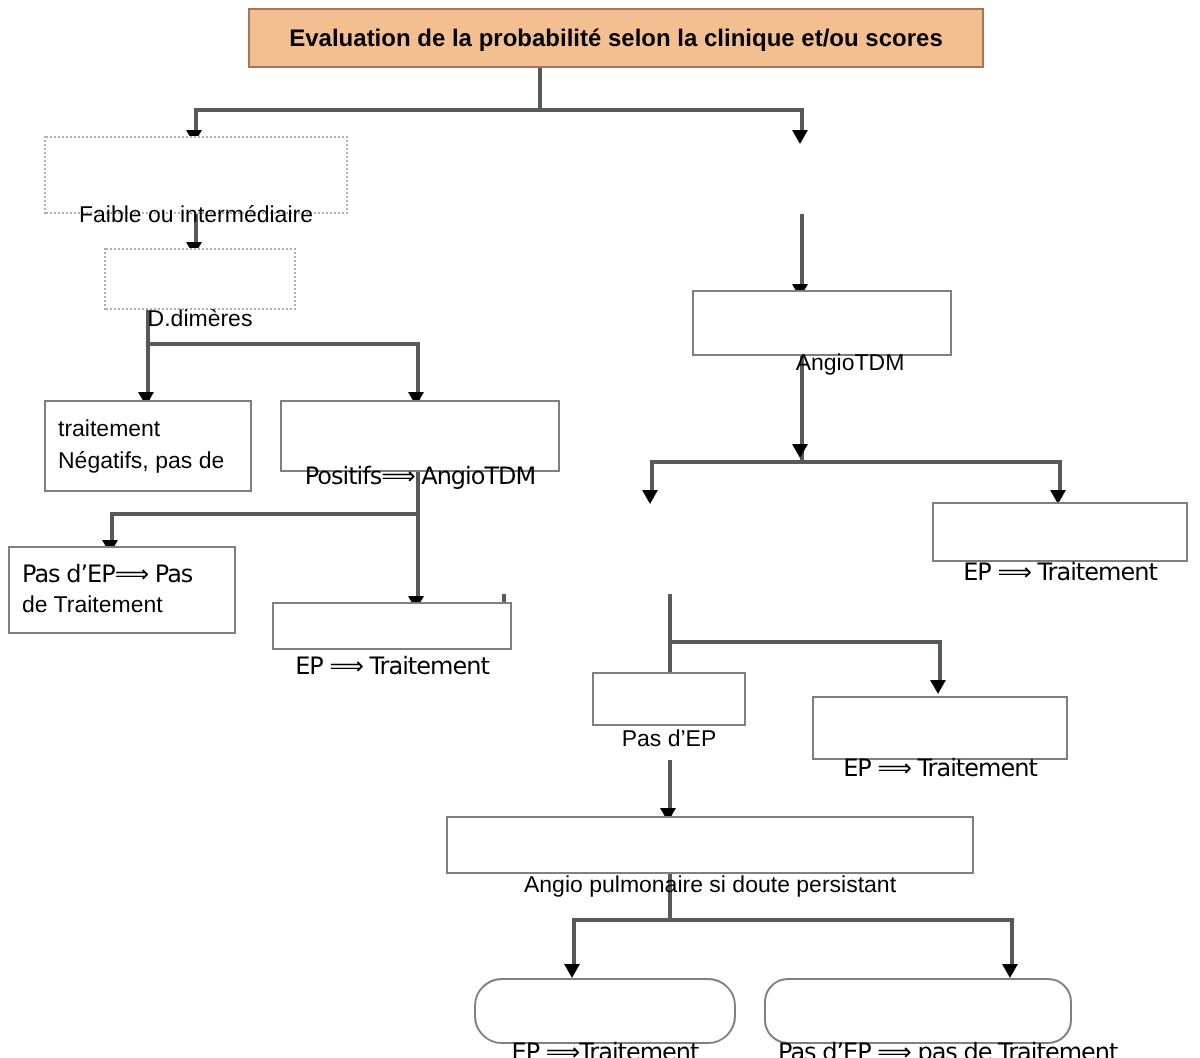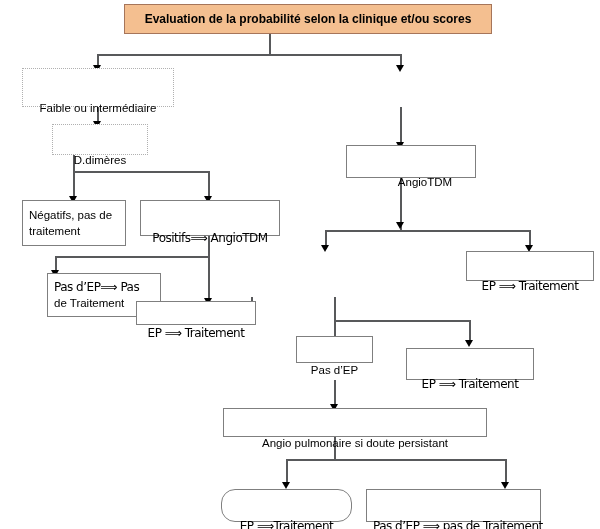--- a/index.html
+++ b/index.html
@@ -142,29 +142,29 @@
 
   <div class="node dotted center" style="left:52px; top:124px; width:96px; height:31px;">
     <span class="line">D.dimères</span>
   </div>
 
   <div class="node solid center" style="left:346px; top:145px; width:130px; height:33px;padding-left:28px;">
     <span class="line">AngioTDM</span>
   </div>
 
   <div class="node solid left" style="left:22px; top:200px; width:104px; height:46px;">
+    <span class="line">traitement</span>
     <span class="line">Négatifs, pas de</span>
-    <span class="line">traitement</span>
   </div>
 
   <div class="node solid center" style="left:140px; top:200px; width:140px; height:36px;">
     <span class="line arrowglyph">Positifs⟹ AngioTDM</span>
   </div>
 
-  <div class="node solid left" style="left:4px; top:273px; width:114px; height:44px;margin-left:43px;">
+  <div class="node solid left" style="left:4px; top:273px; width:114px; height:44px;">
     <span class="line arrowglyph">Pas d’EP⟹ Pas</span>
     <span class="line">de Traitement</span>
   </div>
 
   <div class="node solid center" style="left:136px; top:301px; width:120px; height:24px;">
     <span class="line arrowglyph">EP ⟹ Traitement</span>
   </div>
 
 
   <div class="node solid center" style="left:466px; top:251px; width:128px; height:30px;">
@@ -176,21 +176,21 @@
   </div>
 
   <div class="node solid center" style="left:406px; top:348px; width:128px; height:32px;">
     <span class="line arrowglyph">EP ⟹ Traitement</span>
   </div>
 
   <div class="node solid center" style="left:223px; top:408px; width:264px; height:29px;">
     <span class="line">Angio pulmonaire si doute persistant</span>
   </div>
 
-  <div class="node solid center" style="left:221px; top:489px; width:131px; height:33px;border-radius:14px;">
+  <div class="node solid center" style="left:237px; top:489px; width:131px; height:33px;border-radius:14px;">
     <span class="line arrowglyph">EP ⟹Traitement</span>
   </div>
 
-  <div class="node solid center" style="left:366px; top:489px; width:175px; height:33px;">
+  <div class="node solid center" style="left:382px; top:489px; width:154px; height:33px;border-radius:12px;">
     <span class="line arrowglyph">Pas d’EP ⟹ pas de Traitement</span>
   </div>
 
 </div>
 
 </body></html>

